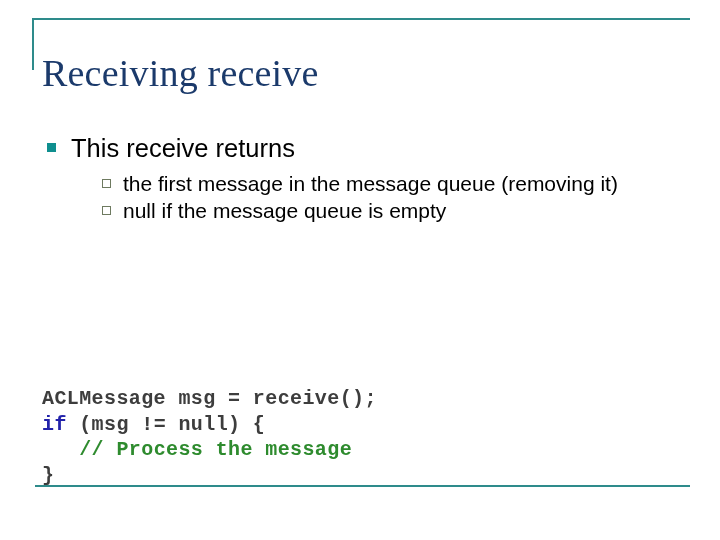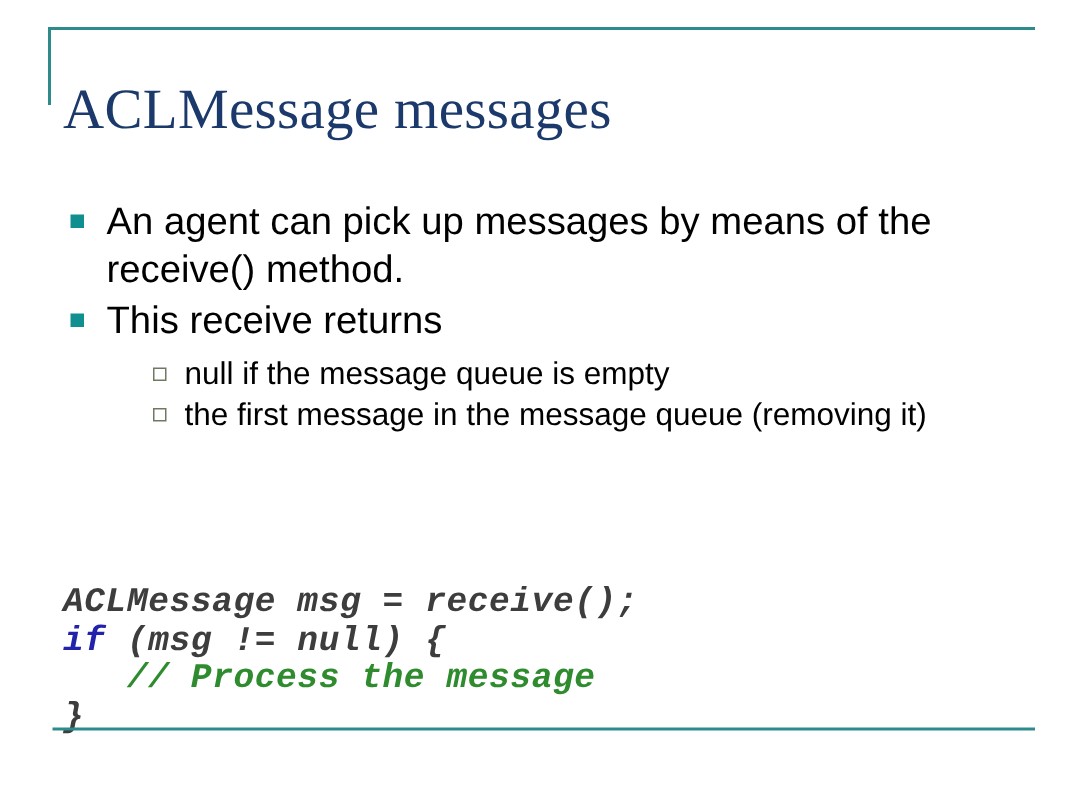--- a/index.html
+++ b/index.html
@@ -115,27 +115,26 @@
   .bullet2-text {
     display: block;
   }
 
   
   .code-block {
     position: absolute;
     left: 42px;
     top: 366px;
     font-family: "Liberation Mono", "DejaVu Sans Mono", monospace;
-    font-size: 23px;
+    font-size: 20px;
     line-height: 25.5px;
     white-space: pre;
     color: #3d3d3d;
     font-weight: 700;
     letter-spacing: 0.4px;
-    font-style: italic;
   }
   .code-line {
     white-space: pre;
   }
   .tok-plain   { color: #3d3d3d; }
   .tok-keyword { color: #2222aa; }
   .tok-comment { color: #2e8b2e; }
 
   
   .rule-bottom {
@@ -148,42 +147,38 @@
   }
 </style>
 </head>
 <body>
 
 <div class="slide">
 
   <div class="title-rule-left"></div>
   <div class="title-rule-top"></div>
 
-  <h1 class="slide-title">ACLMessage messages</h1>
+  <h1 class="slide-title">Receiving receive</h1>
 
   <div class="body">
     <ul class="level1">
 
-      <li class="bullet1">
-        <span class="marker1"></span>
-        <span class="bullet1-text">An agent can pick up messages by means of the receive() method.</span>
-      </li>
 
       <li class="bullet1">
         <span class="marker1"></span>
         <span class="bullet1-text">This receive returns</span>
 
         <ul class="level2">
           <li class="bullet2">
             <span class="marker2"></span>
-            <span class="bullet2-text">null if the message queue is empty</span>
+            <span class="bullet2-text">the first message in the message queue (removing it)</span>
           </li>
           <li class="bullet2">
             <span class="marker2"></span>
-            <span class="bullet2-text">the first message in the message queue (removing it)</span>
+            <span class="bullet2-text">null if the message queue is empty</span>
           </li>
         </ul>
       </li>
 
     </ul>
   </div>
 
   <pre class="code-block" id="code-block"><span class="code-line"><span class="tok-plain">ACLMessage msg = receive();</span></span>
 <span class="code-line"><span class="tok-keyword">if</span><span class="tok-plain"> (msg != null) {</span></span>
 <span class="code-line"><span class="tok-plain">   </span><span class="tok-comment">// Process the message</span></span>

